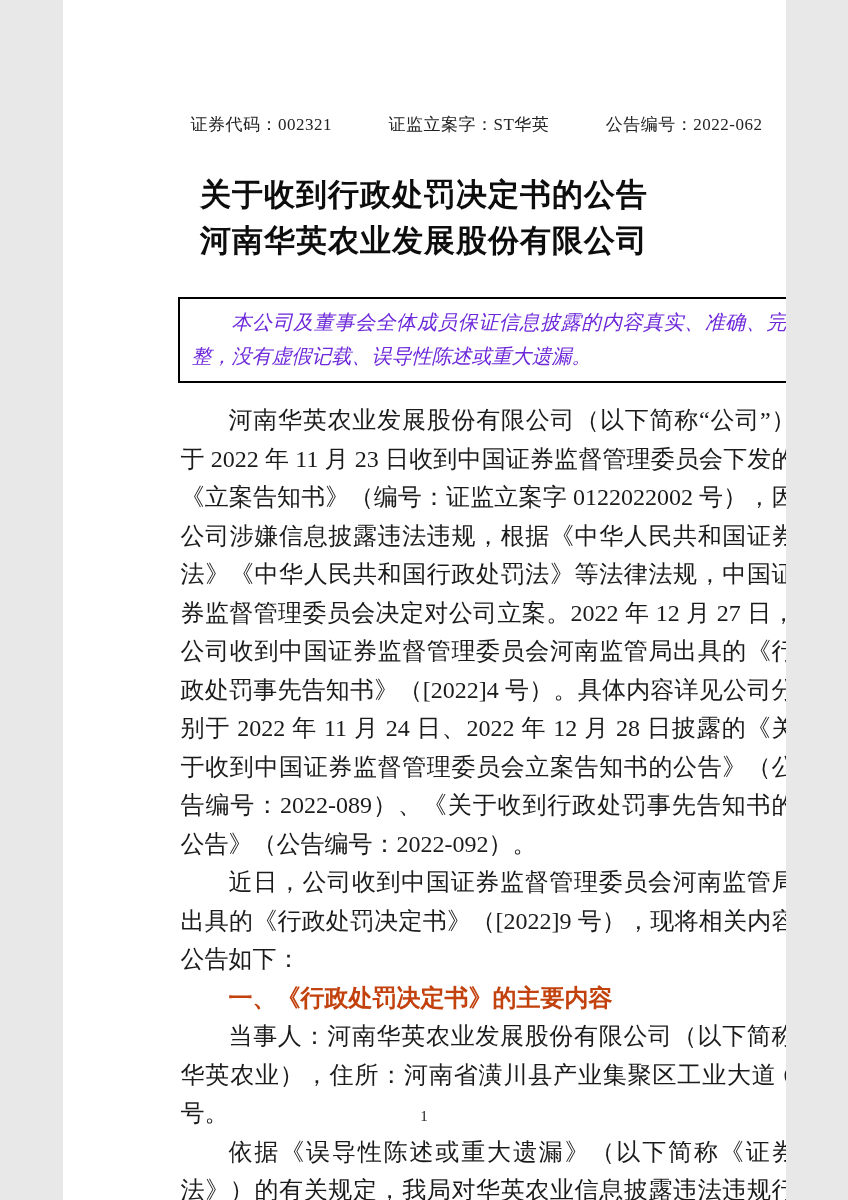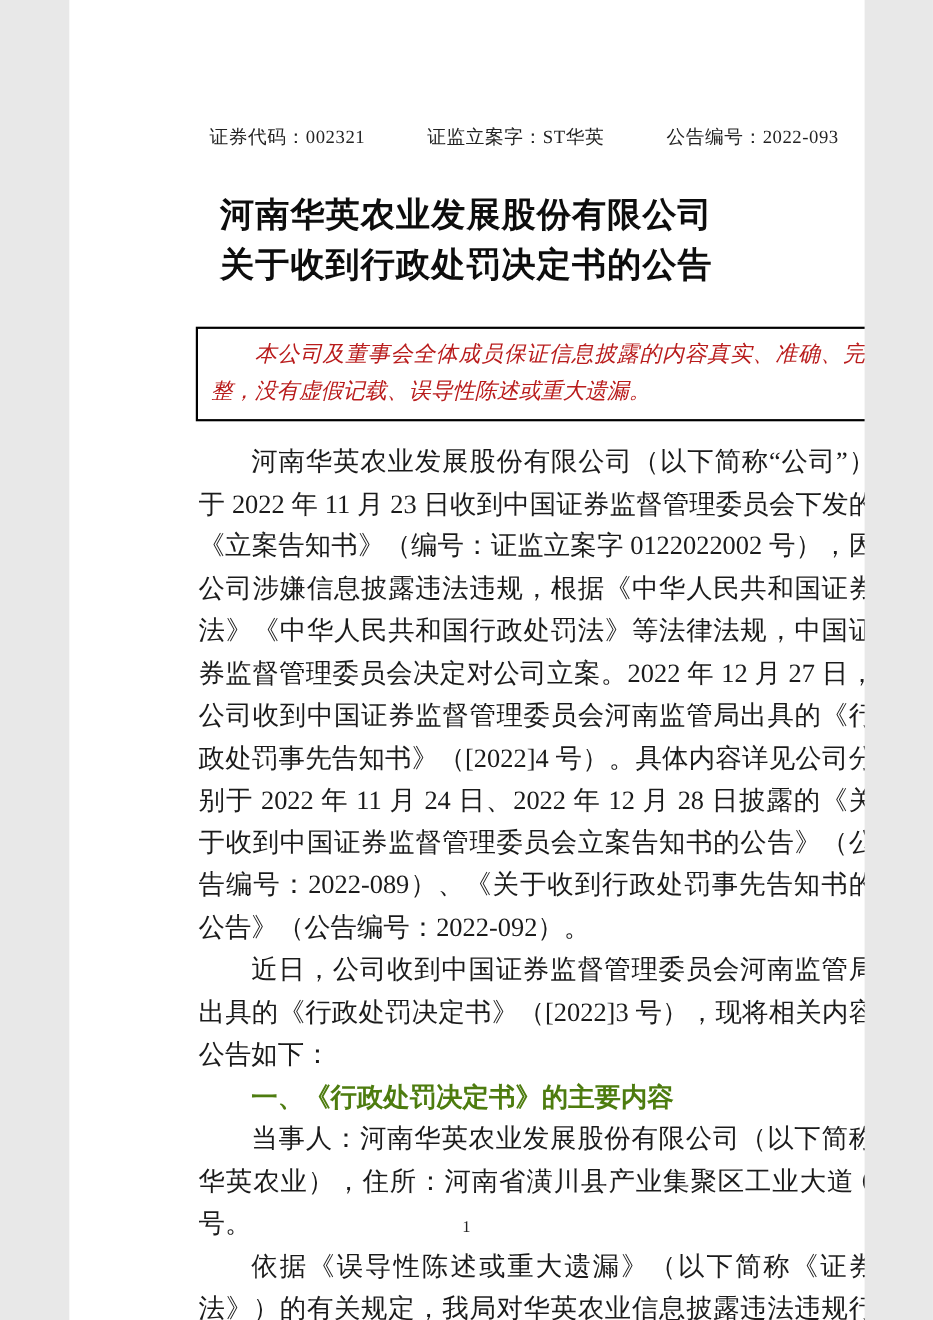--- a/index.html
+++ b/index.html
@@ -44,75 +44,75 @@
     top: 297px;
     width: 623px;
     min-height: 71px;
     border: 2px solid #000;
     padding: 6px 12px 8px 12px;
     font-style: italic;
     font-size: 20px;
     line-height: 34px;
     text-indent: 2em;
     text-align: justify;
-    color: #b91c1c;
+    color: #6d28d9;
   }
   .body-text {
     position: absolute;
     left: 118px;
     top: 401px;
     width: 615px;
     font-size: 24px;
     line-height: 38.5px;
     color: #1b1b1b;
   }
   .body-text p {
     text-indent: 2em;
     text-align: justify;
     text-justify: inter-character;
   }
   .body-text p.heading {
     font-weight: 700;
     font-family: "Liberation Sans", "DejaVu Sans", sans-serif;
     text-align: left;
-    color: #4d7c0f;
+    color: #c2410c;
   }
   .page-number {
     position: absolute;
     left: 0;
     right: 0;
     top: 1108px;
     text-align: center;
     font-size: 15px;
     color: #222;
   }
 </style>
 </head>
 <body>
 
 <div class="page">
 
   <div class="header-row">
     <span>证券代码：002321</span>
     <span>证监立案字：ST华英</span>
-    <span>公告编号：2022-093</span>
+    <span>公告编号：2022-062</span>
   </div>
 
   <div class="doc-title">
+    <div>关于收到行政处罚决定书的公告</div>
     <div>河南华英农业发展股份有限公司</div>
-    <div>关于收到行政处罚决定书的公告</div>
   </div>
 
   <div class="disclaimer-box">
     <span>本公司及董事会全体成员保证信息披露的内容真实、准确、完整，没有虚假记载、误导性陈述或重大遗漏。</span>
   </div>
 
   <div class="body-text">
     <p>河南华英农业发展股份有限公司（以下简称“公司”）于 2022 年 11 月 23 日收到中国证券监督管理委员会下发的《立案告知书》（编号：证监立案字 0122022002 号），因公司涉嫌信息披露违法违规，根据《中华人民共和国证券法》《中华人民共和国行政处罚法》等法律法规，中国证券监督管理委员会决定对公司立案。2022 年 12 月 27 日，公司收到中国证券监督管理委员会河南监管局出具的《行政处罚事先告知书》（[2022]4 号）。具体内容详见公司分别于 2022 年 11 月 24 日、2022 年 12 月 28 日披露的《关于收到中国证券监督管理委员会立案告知书的公告》（公告编号：2022-089）、《关于收到行政处罚事先告知书的公告》（公告编号：2022-092）。</p>
-    <p>近日，公司收到中国证券监督管理委员会河南监管局出具的《行政处罚决定书》（[2022]3 号），现将相关内容公告如下：</p>
+    <p>近日，公司收到中国证券监督管理委员会河南监管局出具的《行政处罚决定书》（[2022]9 号），现将相关内容公告如下：</p>
     <p class="heading">一、《行政处罚决定书》的主要内容</p>
     <p>当事人：河南华英农业发展股份有限公司（以下简称华英农业），住所：河南省潢川县产业集聚区工业大道 6 号。</p>
     <p>依据《误导性陈述或重大遗漏》（以下简称《证券法》）的有关规定，我局对华英农业信息披露违法违规行为进行了立案调查、审理，并依法向当事人告知了作出行政处罚的事实、理由、依据及当事人依</p>
   </div>
 
   <div class="page-number">1</div>
 
 </div>
 
 </body></html>

